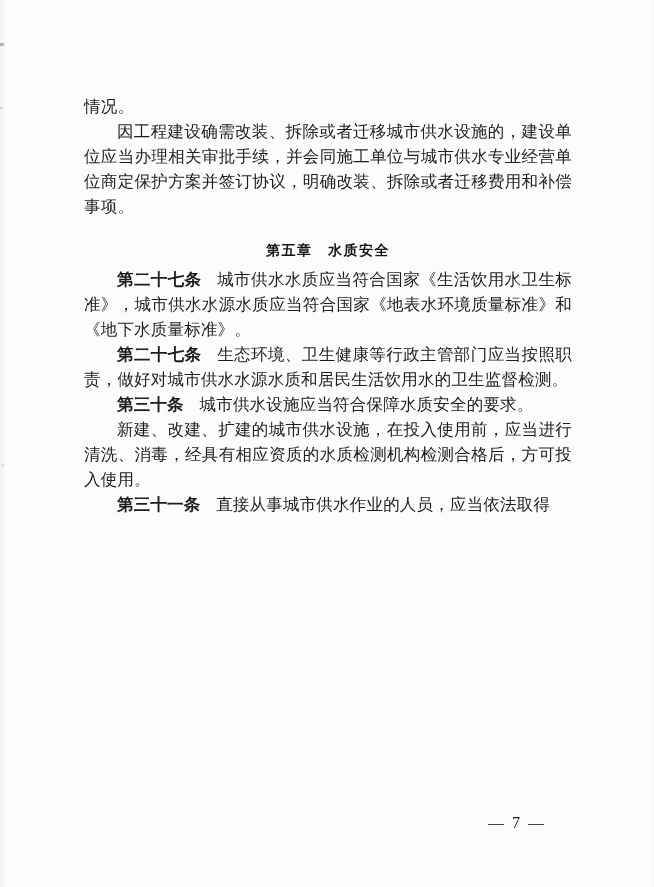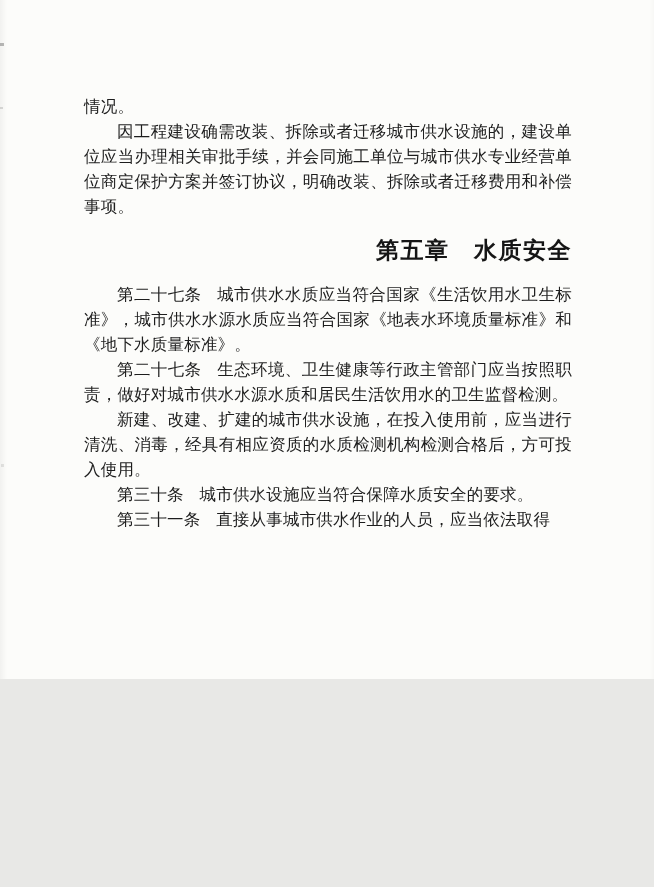--- a/index.html
+++ b/index.html
@@ -3,21 +3,21 @@
 <meta charset="utf-8">
 <style>
   html, body {
     margin: 0;
     padding: 0;
     background: #e8e8e6;
   }
   .page {
     position: relative;
     width: 654px;
-    height: 679px;
+    height: 887px;
     margin: 0 auto;
     background: #fcfcfa;
     overflow: hidden;
     font-family: "Liberation Serif", serif;
     color: #1d1d1d;
   }
   
   .page::before {
     content: "";
     position: absolute;
@@ -46,30 +46,30 @@
     line-height: 25px;
     letter-spacing: 0.2px;
     text-align: justify;
     text-align-last: left;
     text-justify: inter-character;
   }
   p.indent {
     text-indent: 2em;
   }
   .article-lead {
-    font-weight: normal;
+    font-weight: bold;
     font-family: "Liberation Sans", sans-serif;
     margin-right: 0.95em;
   }
   .chapter-heading {
-    margin: 18px 0 19px 0;
-    text-align: right;
+    margin: 18px 0 4px 0;
+    text-align: center;
     font-family: "Liberation Sans", sans-serif;
     font-weight: bold;
-    font-size: 23px;
+    font-size: 14px;
     line-height: 26px;
     letter-spacing: 1.5px;
     color: #151515;
   }
   .page-number {
     position: absolute;
     top: 814px;
     left: 84px;
     width: 488px;
     text-align: right;
@@ -99,20 +99,20 @@
 
   <div class="doc-body">
     <div>
         <p class="continuation">情况。</p>
         <p class="indent">因工程建设确需改装、拆除或者迁移城市供水设施的，建设单位应当办理相关审批手续，并会同施工单位与城市供水专业经营单位商定保护方案并签订协议，明确改装、拆除或者迁移费用和补偿事项。</p>
       </div>
     <h2 class="chapter-heading">第五章　水质安全</h2>
     <div>
         <p class="indent"><span class="article-lead">第二十七条</span><span>城市供水水质应当符合国家《生活饮用水卫生标准》，城市供水水源水质应当符合国家《地表水环境质量标准》和《地下水质量标准》。</span></p>
         <p class="indent"><span class="article-lead">第二十七条</span><span>生态环境、卫生健康等行政主管部门应当按照职责，做好对城市供水水源水质和居民生活饮用水的卫生监督检测。</span></p>
+        <p class="indent"><span class="article-lead">第三十条</span><span>城市供水设施应当符合保障水质安全的要求。</span></p>
         <p class="indent">新建、改建、扩建的城市供水设施，在投入使用前，应当进行清洗、消毒，经具有相应资质的水质检测机构检测合格后，方可投入使用。</p>
-        <p class="indent"><span class="article-lead">第三十条</span><span>城市供水设施应当符合保障水质安全的要求。</span></p>
         <p class="indent"><span class="article-lead">第三十一条</span><span>直接从事城市供水作业的人员，应当依法取得</span></p>
       </div>
   </div>
 
   <div class="page-number">— 7 —</div>
 </div>
 
 </body></html>

